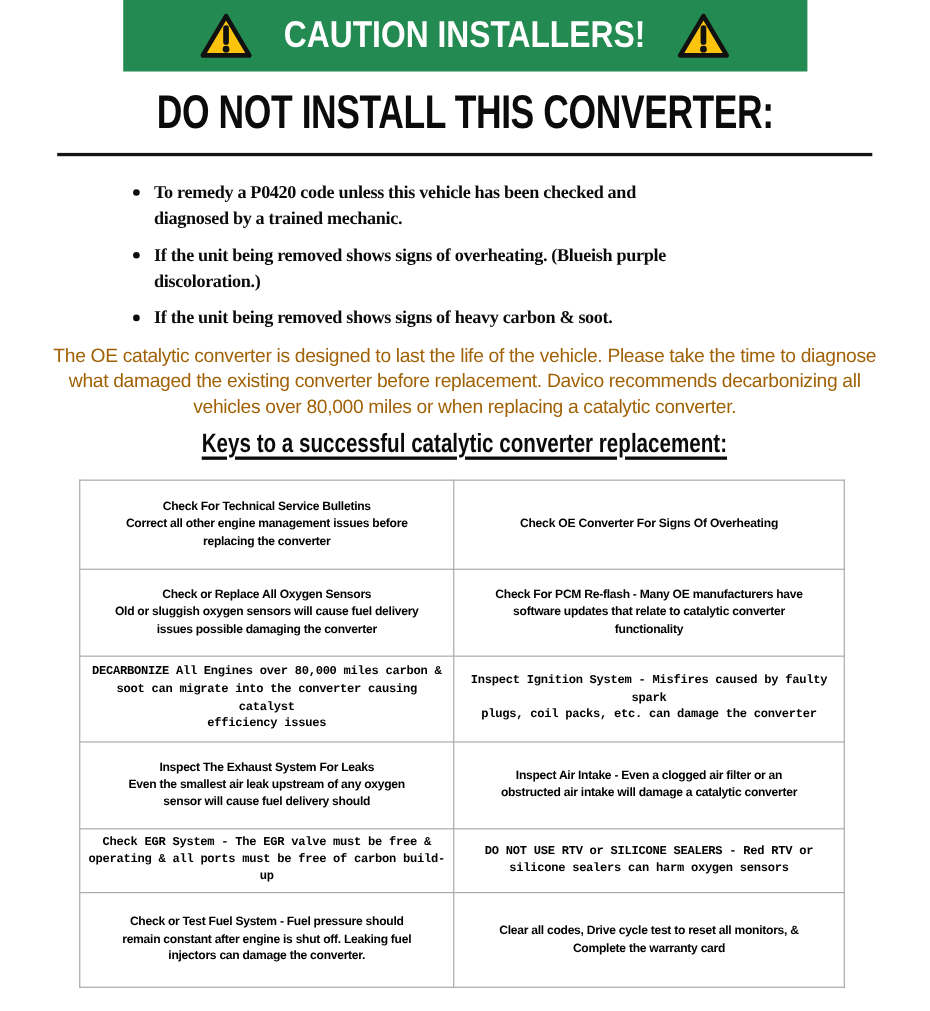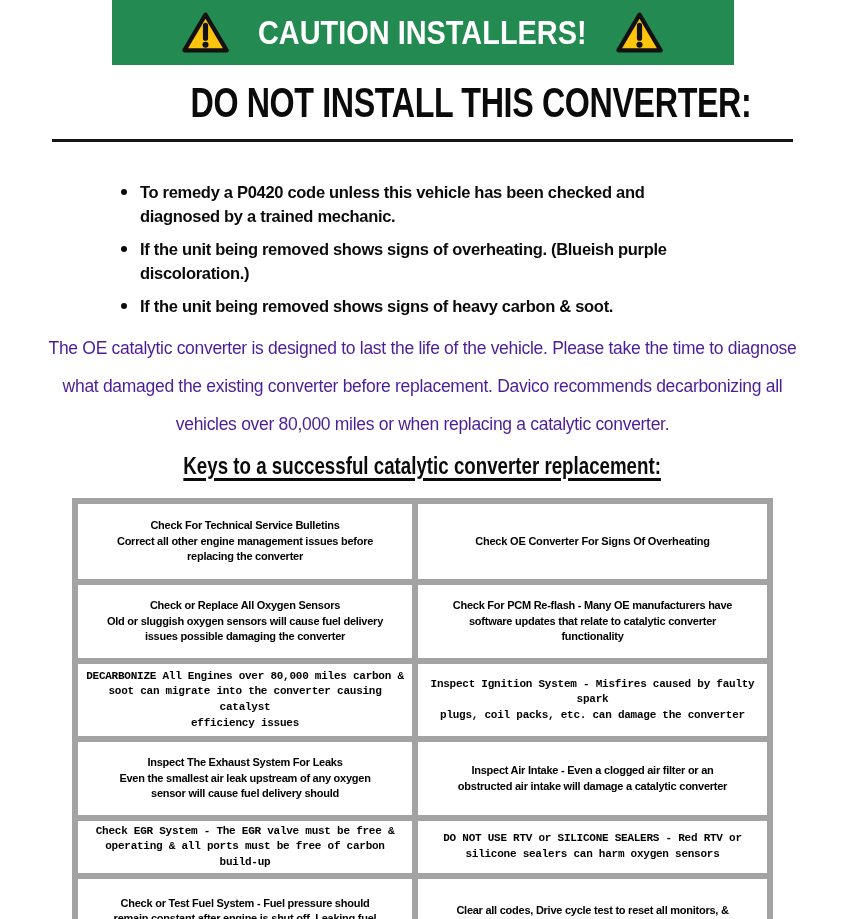--- a/index.html
+++ b/index.html
@@ -24,65 +24,66 @@
     font-weight: bold;
     font-size: 34px;
     white-space: nowrap;
     display: inline-block;
     transform: scaleX(0.85);
     letter-spacing: 0px;
   }
   .tri { width: 47px; height: 43px; display: block; }
 
   
-  .heading-wrap { text-align: right; margin-top: 13px; }
+  .heading-wrap { text-align: center; margin-top: 13px; }
   .page-title {
     display: inline-block;
     font-size: 43px;
     font-weight: bold;
     white-space: nowrap;
     transform: scaleX(0.75);
     letter-spacing: -0.5px;
     color: #0b0b0b;
   }
 
   
   .rule {
     width: 741px; height: 3px;
     background: #141414;
     margin: 12px auto 0 auto;
   }
 
   
   .warnings {
-    margin: 38px 0 0 121px;
+    margin: 21px 0 0 121px;
     width: 650px;
+    font-family: Liberation Serif, serif;
   }
   .warn-item { display: flex; margin-bottom: 9px; }
   .warn-dot {
     width: 6px; height: 6px; border-radius: 50%;
     background: #0b0b0b; flex: 0 0 6px;
     margin: 9px 13px 0 0;
   }
   .warn-text {
     font-weight: bold;
     font-size: 16.5px;
     line-height: 24px;
     letter-spacing: -0.3px;
     white-space: pre-line;
   }
 
   
   .note {
     margin-top: 11px;
     text-align: center;
     font-size: 17.5px;
-    line-height: 38px;
+    line-height: 23px;
     letter-spacing: -0.3px;
-    color: #4c1d95;
+    color: #a16207;
     white-space: pre-line;
   }
 
   
   .keys-wrap { text-align: center; margin-top: 9px; }
   .keys-heading {
     display: inline-block;
     font-size: 24px;
     font-weight: bold;
     white-space: nowrap;
@@ -93,21 +94,21 @@
     color: #0b0b0b;
   }
 
   
   .keys-table {
     border-collapse: collapse;
     margin: 18px 0 0 72px;
     table-layout: fixed;
   }
   .keys-table td {
-    border: 6px solid #a3a3a3;
+    border: 1px solid #a3a3a3;
     text-align: center;
     vertical-align: middle;
     font-weight: bold;
     font-size: 11px;
     line-height: 1.42;
     letter-spacing: -0.25px;
     white-space: pre-line;
     padding: 2px 6px;
     color: #000000;
   }

